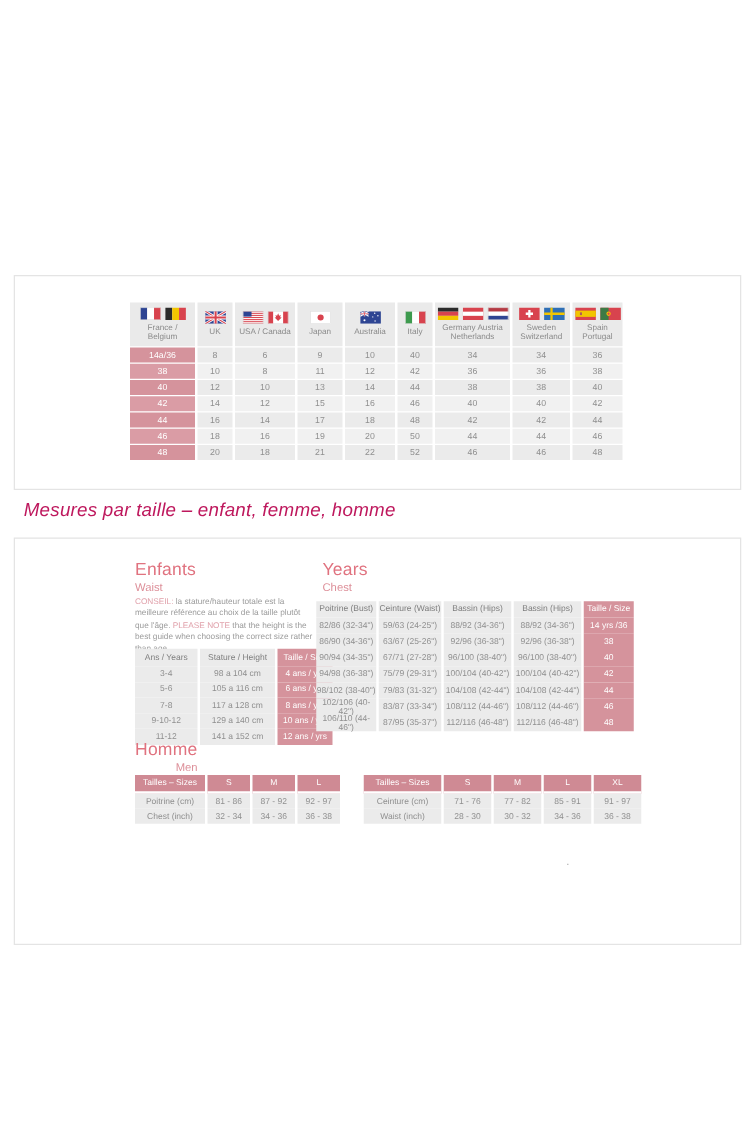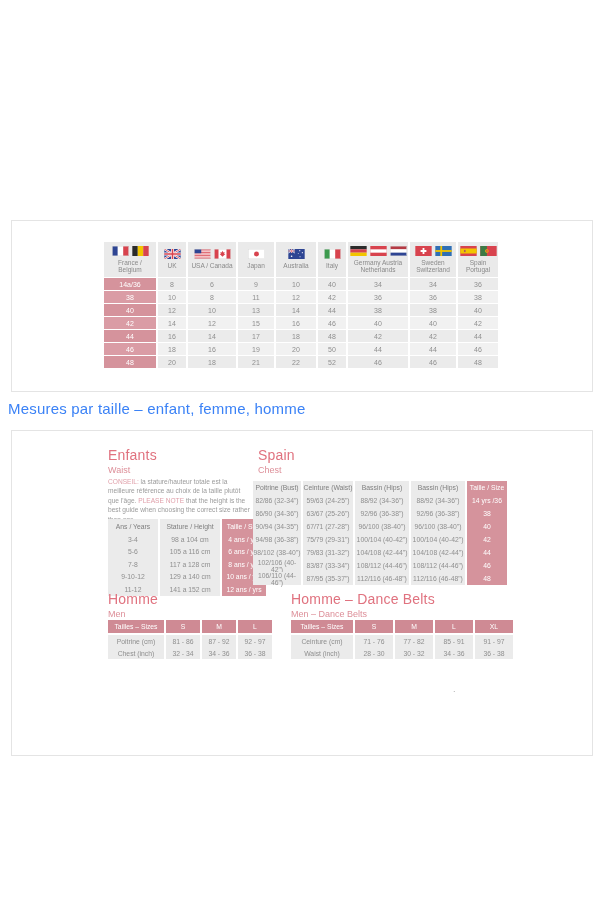--- a/index.html
+++ b/index.html
@@ -6,22 +6,23 @@
   body{
     width:604px;height:906px;position:relative;background:#ffffff;
     font-family:"Liberation Sans", sans-serif;color:#8a8a8a;
     -webkit-font-smoothing:antialiased;
   }
   .card{position:absolute;background:#fff;border:1px solid #e4e4e4;box-sizing:border-box;}
   #card-top{left:11px;top:220px;width:582px;height:172px;}
   #card-bottom{left:11px;top:430px;width:582px;height:326px;}
 
   #page-heading{
-    position:absolute;left:8px;top:400px;font-size:15px;color:#3b82f6;
+    position:absolute;left:19px;top:400px;font-size:15px;color:#be185d;
     letter-spacing:0.2px;
+    font-style:italic;
   }
 
   
   #conversion-table{
     position:absolute;left:92px;top:21px;
     display:grid;column-gap:2px;row-gap:1px;
   }
   .convh{
     background:#eaeaea;height:35px;display:flex;flex-direction:column;
     align-items:center;justify-content:center;gap:3px;
@@ -345,21 +346,21 @@
       <div class="tp">8 ans / yrs</div>
       <div class="tc">9-10-12</div>
       <div class="tc">129 a 140 cm</div>
       <div class="tp">10 ans / yrs</div>
       <div class="tc">11-12</div>
       <div class="tc">141 a 152 cm</div>
       <div class="tp">12 ans / yrs</div>
     </div>
 
   <div class="abs" style="left:246px;top:16px;">
-    <div class="sec-title">Spain</div>
+    <div class="sec-title">Years</div>
     <div class="sec-sub">Chest</div>
   </div>
   <div class="stable abs" id="women-table" style="left: 241px; top: 50px; grid-template-columns: 48px 50px 54px 54px 40px; grid-template-rows: 13px repeat(7, 13px);">
       <div class="th">Poitrine (Bust)</div>
       <div class="th">Ceinture (Waist)</div>
       <div class="th">Bassin (Hips)</div>
       <div class="th">Bassin (Hips)</div>
       <div class="tp">Taille / Size</div>
       <div class="tc">82/86 (32-34")</div>
       <div class="tc">59/63 (24-25")</div>
@@ -391,43 +392,39 @@
       <div class="tc">108/112 (44-46")</div>
       <div class="tc">108/112 (44-46")</div>
       <div class="tp">46</div>
       <div class="tc">106/110 (44-46")</div>
       <div class="tc">87/95 (35-37")</div>
       <div class="tc">112/116 (46-48")</div>
       <div class="tc">112/116 (46-48")</div>
       <div class="tp">48</div>
     </div>
 
-  <div class="abs" style="left:96px;top:160px;">
+  <div class="abs" style="left:96px;top:160px;text-align:right;">
     <div class="sec-title">Homme</div>
     <div class="sec-sub">Men</div>
   </div>
   <div class="stable abs" id="men-table" style="left: 96px; top: 189px; grid-template-columns: 56px 34px 34px 34px; grid-template-rows: 15px repeat(2, 12px);">
       <div class="thp">Tailles – Sizes</div>
       <div class="thp">S</div>
       <div class="thp">M</div>
       <div class="thp">L</div>
       <div class="tc">Poitrine (cm)</div>
       <div class="tc">81 - 86</div>
       <div class="tc">87 - 92</div>
       <div class="tc">92 - 97</div>
       <div class="tc">Chest (inch)</div>
       <div class="tc">32 - 34</div>
       <div class="tc">34 - 36</div>
       <div class="tc">36 - 38</div>
     </div>
 
-  <div class="abs" style="left:279px;top:160px;">
-    <div class="sec-title">Homme – Dance Belts</div>
-    <div class="sec-sub">Men – Dance Belts</div>
-  </div>
   <div class="stable abs" id="dance-belts-table" style="left: 279px; top: 189px; grid-template-columns: 62px 38px 38px 38px 38px; grid-template-rows: 15px repeat(2, 12px);">
       <div class="thp">Tailles – Sizes</div>
       <div class="thp">S</div>
       <div class="thp">M</div>
       <div class="thp">L</div>
       <div class="thp">XL</div>
       <div class="tc">Ceinture (cm)</div>
       <div class="tc">71 - 76</div>
       <div class="tc">77 - 82</div>
       <div class="tc">85 - 91</div>

